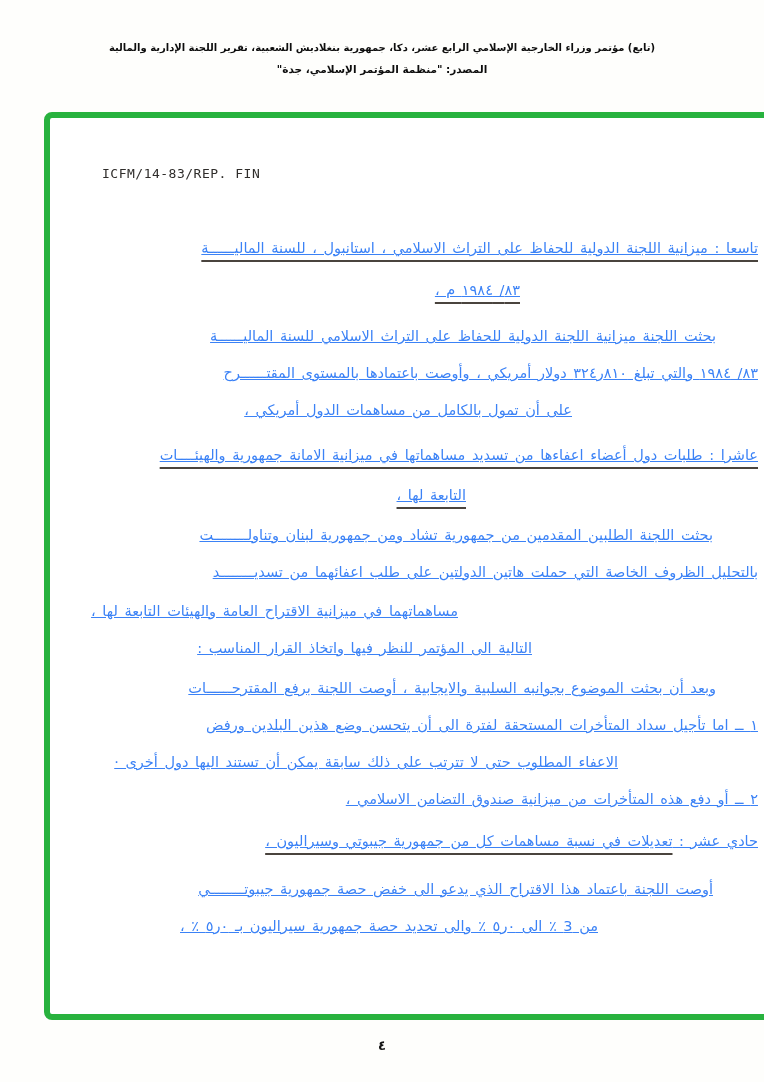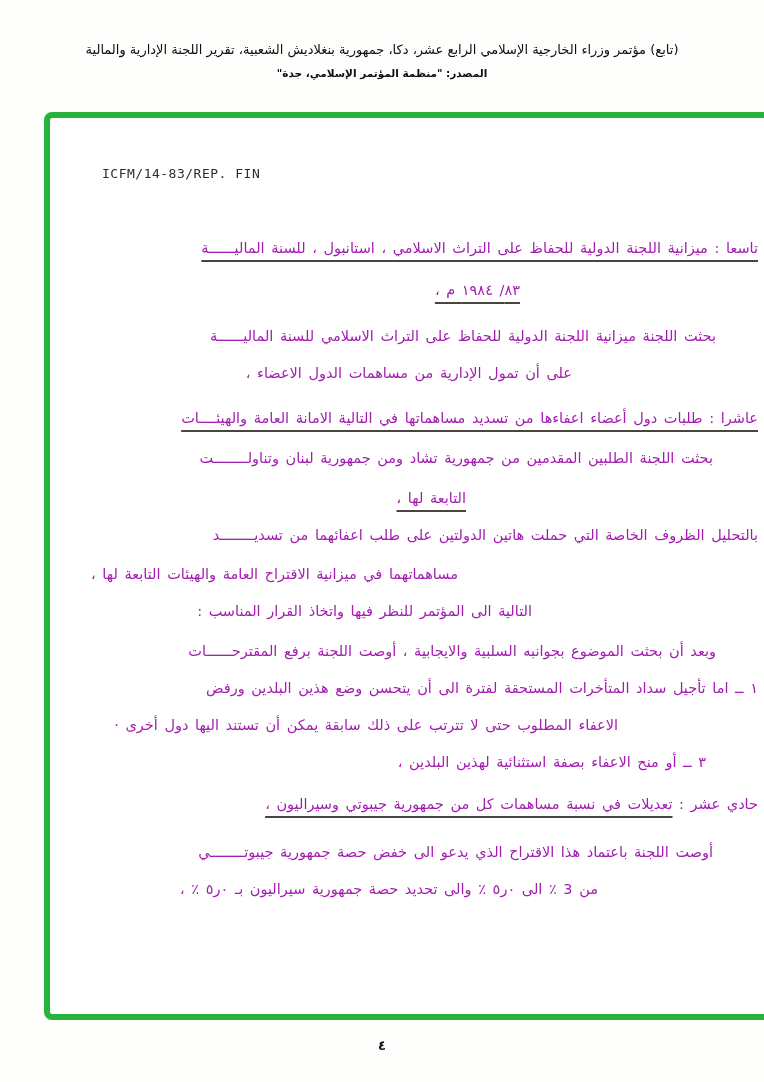--- a/index.html
+++ b/index.html
@@ -9,21 +9,21 @@
     background: #fefefc;
     font-family: "DejaVu Sans", sans-serif;
     overflow: hidden;
   }
 
   
   .top-header {
     position: absolute; top: 42px; left: 20px; right: 20px;
     text-align: center; color: #0d0d0d;
   }
-  .hdr-line1 { font-size: 13px; font-weight: normal; letter-spacing: 0; }
+  .hdr-line1 { font-size: 10px; font-weight: bold; letter-spacing: 0; }
   .hdr-line2 { font-size: 10.5px; font-weight: bold; margin-top: 10px; }
 
   
   .green-frame {
     position: absolute;
     left: 44px; top: 112px;
     width: 742px; height: 908px;
     box-sizing: border-box;
     border: 6px solid #28b23e;
     border-radius: 8px;
@@ -65,40 +65,41 @@
 <body>
 
 <div class="top-header" dir="rtl">
   <div class="hdr-line1">(تابع) مؤتمر وزراء الخارجية الإسلامي الرابع عشر، دكا، جمهورية بنغلاديش الشعبية، تقرير اللجنة الإدارية والمالية</div>
   <div class="hdr-line2">المصدر:  "منظمة المؤتمر الإسلامي، جدة"</div>
 </div>
 
 <div class="green-frame" style="border-color: rgb(40, 178, 62);">
   <div class="ref-code">ICFM/14-83/REP. FIN</div>
 
-  <div class="doc-body" style="color: #a21caf;">
+  <div class="doc-body" style="color: #3b82f6; text-decoration: underline;">
     <div class="ln u" style="margin-top:0;">تاسعا :  ميزانية اللجنة الدولية للحفاظ على التراث الاسلامي ، استانبول ، للسنة الماليــــــة</div>
     <div class="ln u" style="margin-top:5px; padding-right:238px;">٨٣/ ١٩٨٤ م ،</div>
 
     <div class="ln" style="margin-top:9px; padding-right:42px;">بحثت اللجنة ميزانية اللجنة الدولية للحفاظ على التراث الاسلامي للسنة الماليــــــة</div>
-    <div class="ln" style="padding-right:186px;">على أن تمول الإدارية من مساهمات الدول الاعضاء ،</div>
+    <div class="ln">٨٣/ ١٩٨٤ والتي تبلغ ٨١٠ر٣٢٤ دولار أمريكي ، وأوصت باعتمادها بالمستوى المقتــــــرح</div>
+    <div class="ln" style="padding-right:186px;">على أن تمول بالكامل من مساهمات الدول أمريكي ،</div>
 
-    <div class="ln u" style="margin-top:8px;">عاشرا :  طلبات دول أعضاء اعفاءها من تسديد مساهماتها في التالية الامانة العامة والهيئــــات</div>
+    <div class="ln u" style="margin-top:8px;">عاشرا :  طلبات دول أعضاء اعفاءها من تسديد مساهماتها في ميزانية الامانة جمهورية والهيئــــات</div>
+    <div class="ln u" style="margin-top:3px; padding-right:292px;">التابعة لها ،</div>
+
     <div class="ln" style="margin-top:3px; padding-right:45px;">بحثت اللجنة الطلبين المقدمين من جمهورية تشاد ومن جمهورية لبنان وتناولــــــــت</div>
-
-    <div class="ln u" style="margin-top:3px; padding-right:292px;">التابعة لها ،</div>
     <div class="ln">بالتحليل الظروف الخاصة التي حملت هاتين الدولتين على طلب اعفائهما من تسديــــــــد</div>
     <div class="ln" style="margin-top:2px; padding-right:300px;">مساهماتهما في ميزانية الاقتراح العامة والهيئات التابعة لها ،</div>
 
     <div class="ln" style="padding-right:226px;">التالية الى المؤتمر للنظر فيها واتخاذ القرار المناسب :</div>
     <div class="ln" style="margin-top:3px; padding-right:42px;">وبعد أن بحثت الموضوع بجوانبه السلبية والايجابية ، أوصت اللجنة برفع المقترحــــــات</div>
 
     <div class="ln">١ ــ  اما تأجيل سداد المتأخرات المستحقة لفترة الى أن يتحسن وضع هذين البلدين ورفض</div>
     <div class="ln" style="padding-right:140px;">الاعفاء المطلوب حتى لا تترتب على ذلك سابقة يمكن أن تستند اليها دول أخرى ·</div>
-    <div class="ln" style="padding-right:52px;">٣ ــ  أو منح الاعفاء بصفة استثنائية لهذين البلدين ،</div>
+    <div class="ln">٢ ــ  أو دفع هذه المتأخرات من ميزانية صندوق التضامن الاسلامي ،</div>
 
     <div class="ln" style="margin-top:5px;text-align:right;">
       <span>حادي عشر :  </span><span class="u">تعديلات في نسبة مساهمات كل من جمهورية جيبوتي وسيراليون ،</span>
     </div>
 
     <div class="ln" style="margin-top:11px; padding-right:45px;">أوصت اللجنة باعتماد هذا الاقتراح الذي يدعو الى خفض حصة جمهورية جيبوتــــــــي</div>
     <div class="ln" style="padding-right:160px;">من 3 ٪ الى ٠ر٥ ٪ والى تحديد حصة جمهورية سيراليون بـ ٠ر٥ ٪ ،</div>
   </div>
 </div>
 

